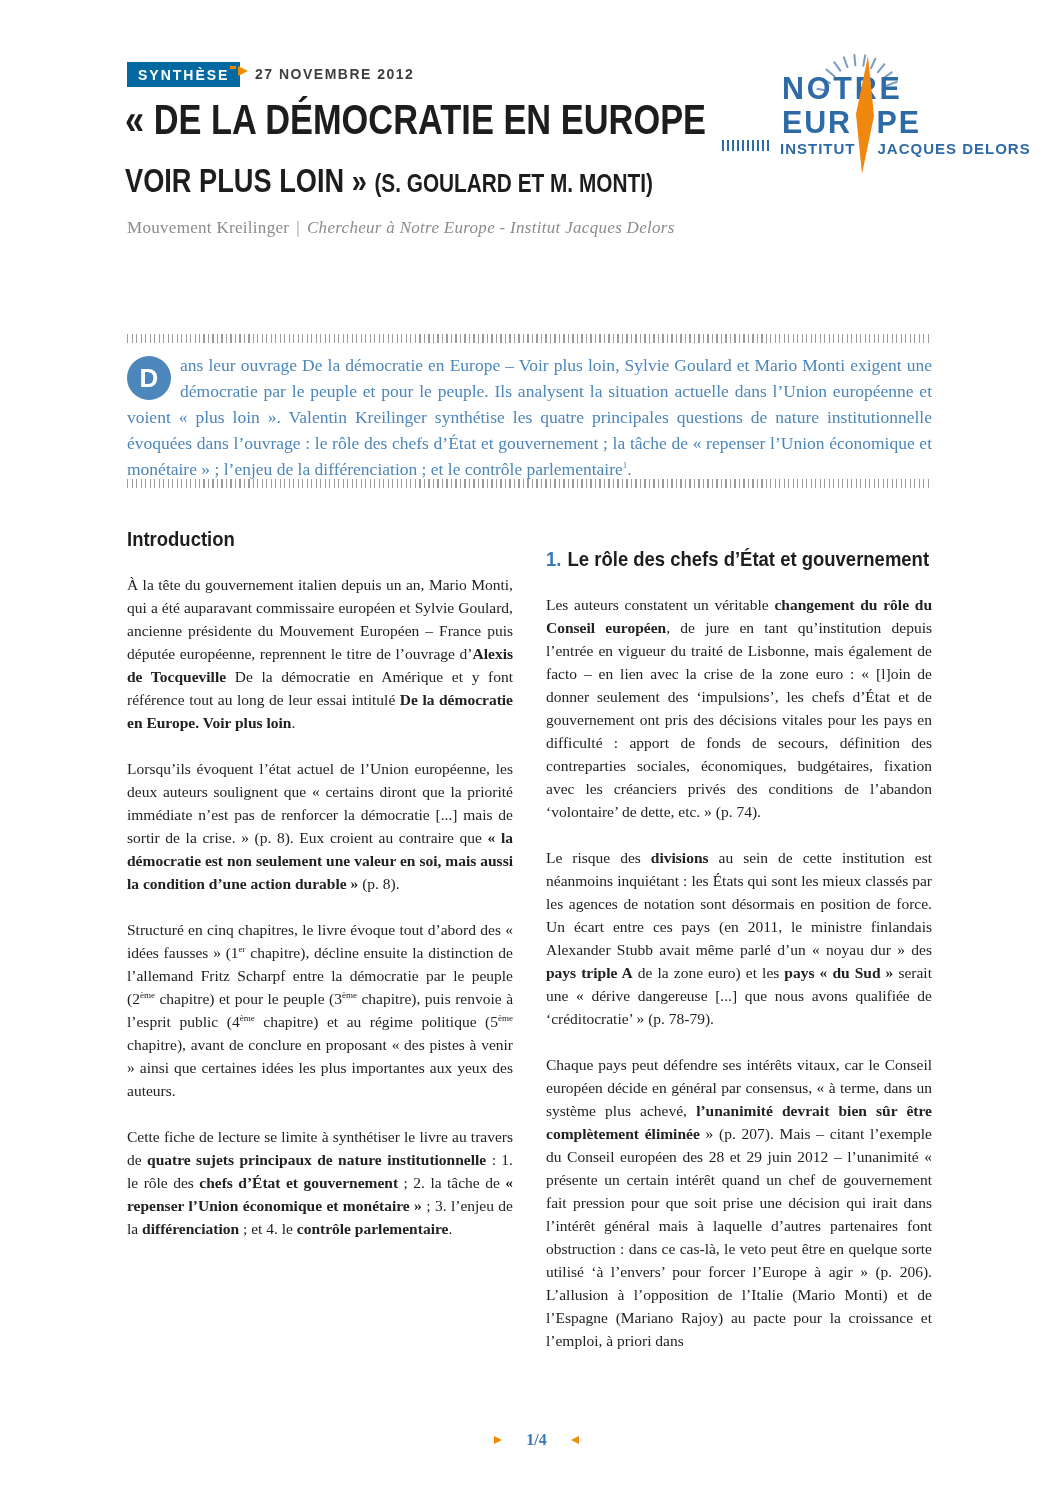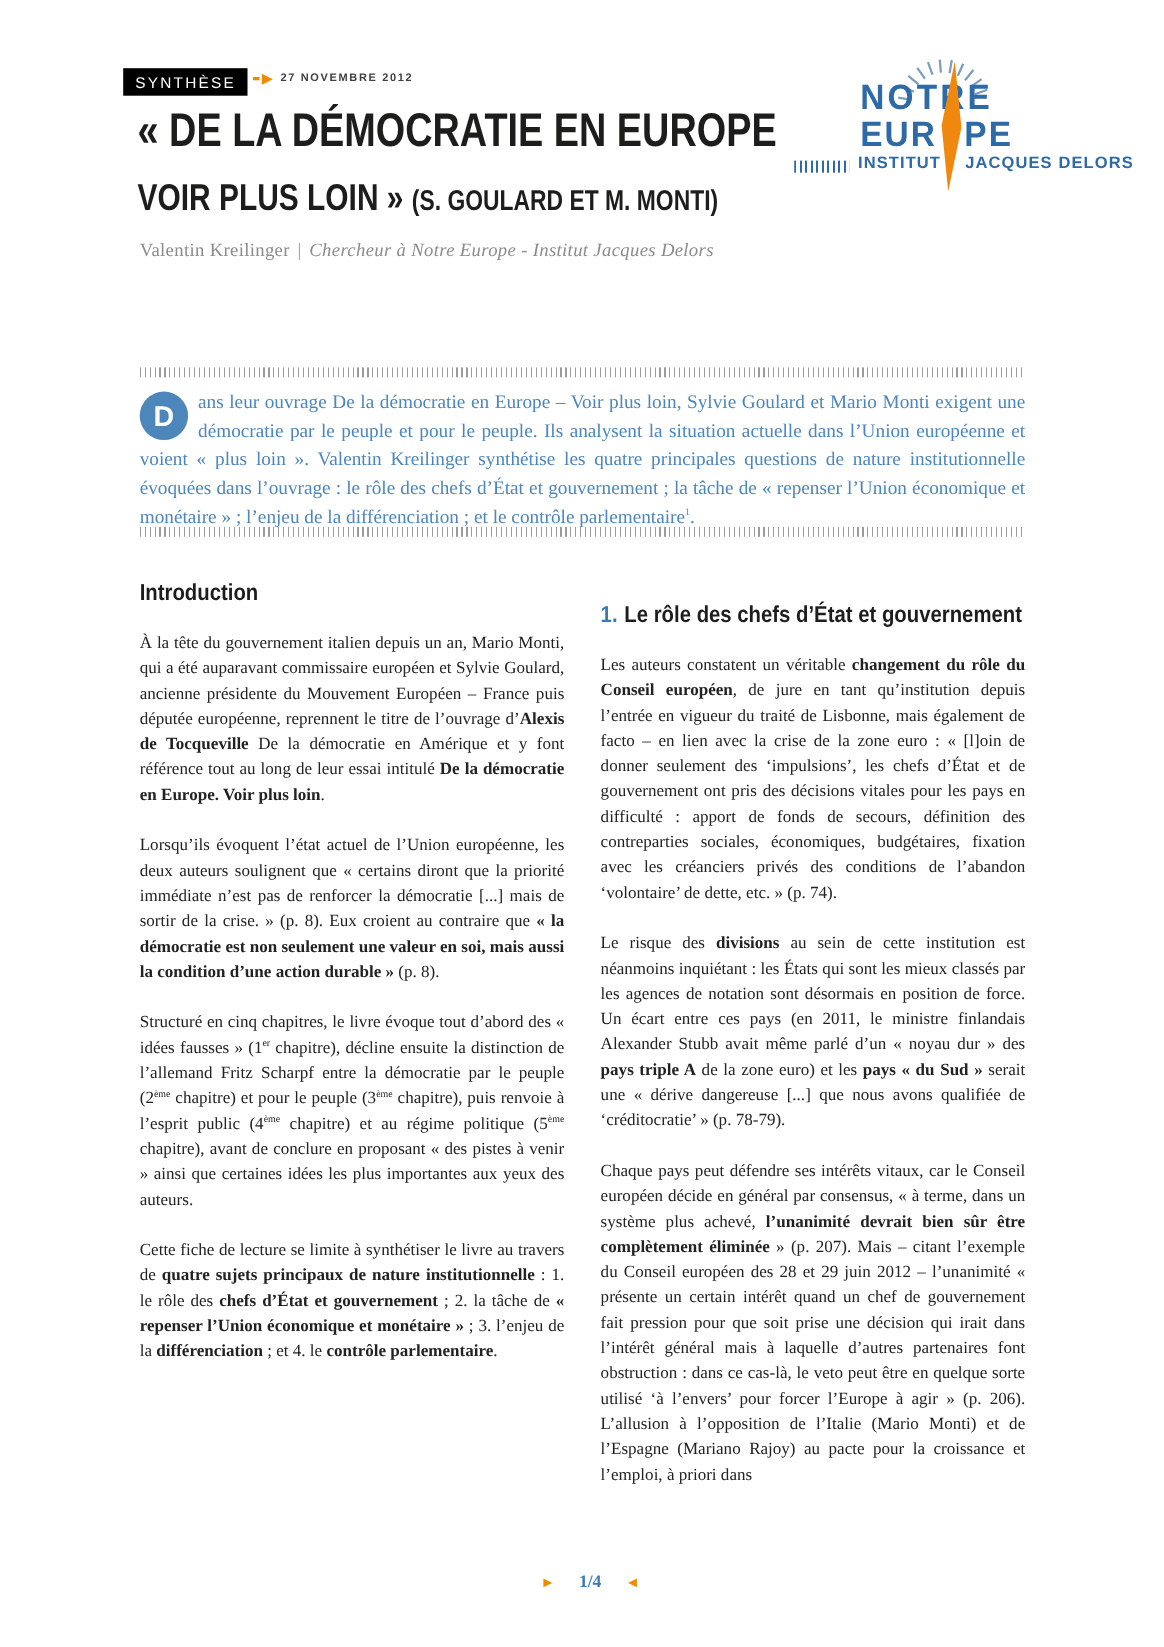--- a/index.html
+++ b/index.html
@@ -6,27 +6,27 @@
   .page {
     position:relative; width:1058px; height:1497px; background:#ffffff;
     font-family:"Liberation Serif", serif; overflow:hidden;
   }
   .b { font-weight:bold; }
   .i { }
   sup { font-size:9px; line-height:0; }
 
   
   .badge {
-    position:absolute; left:112px; top:62px; background:#000000; color:#ffffff;
-    font-family:"Liberation Sans", sans-serif; font-weight:normal; font-size:14px;
+    position:absolute; left:127px; top:62px; background:#0369a1; color:#ffffff;
+    font-family:"Liberation Sans", sans-serif; font-weight:bold; font-size:14px;
     letter-spacing:2px; padding:5px 11px 4px 11px;
   }
   .date-row {
-    position:absolute; left:230px; top:66px; display:flex; align-items:center; gap:7px;
-    font-family:"Liberation Sans", sans-serif; font-weight:bold; font-size:10px;
+    position:absolute; left:230px; top:66px; display:flex; align-items:flex-start; gap:7px;
+    font-family:"Liberation Sans", sans-serif; font-weight:bold; font-size:14px;
     letter-spacing:1.5px; color:#3f3f3f;
   }
   .tri-right {
     display:inline-block; width:0; height:0;
     border-left:10px solid #f08a00; border-top:5px solid transparent; border-bottom:5px solid transparent;
   }
   .tri-right::before { content:""; }
   .tri-bar { display:inline-block; width:6px; height:3px; background:#f08a00; margin-right:-5px; }
 
   .title1 {
@@ -50,21 +50,21 @@
   
   .logo { position:absolute; left:722px; top:40px; width:290px; height:135px;
           font-family:"Liberation Sans", sans-serif; color:#2e6aa5; }
   .logo-burst { position:absolute; left:66px; top:-14px; }
   .logo-notre { position:absolute; left:60px; top:30px; font-size:32px; font-weight:bold;
                 letter-spacing:3px; transform:scaleX(0.95); transform-origin:left top; }
   .logo-europe { position:absolute; left:60px; top:64px; font-size:32px; font-weight:bold;
                  letter-spacing:2px; transform:scaleX(0.95); transform-origin:left top; }
   .logo-o-gap { display:inline-block; width:26px; }
   .logo-needle { position:absolute; left:126px; top:16px; z-index:2; }
-  .logo-sub { position:absolute; left:0px; top:100px; display:flex; align-items:flex-end;
+  .logo-sub { position:absolute; left:0px; top:100px; display:flex; align-items:flex-start;
               font-size:15px; font-weight:bold; letter-spacing:1px; white-space:nowrap; }
   .hatch-blue { width:50px; height:11px; margin-right:8px;
      background:repeating-linear-gradient(90deg,#2e6aa5 0 2px, transparent 2px 5px); }
   .logo-sub .word2 { margin-left:22px; }
 
   
   .hatch {
     position:absolute; left:127px; width:805px; height:9px;
     background:repeating-linear-gradient(90deg,#9b9b9b 0 1px, transparent 1px 4.5px);
   }
@@ -146,21 +146,21 @@
       <span class="word2">JACQUES DELORS</span>
     </div>
   </div>
 
   <div class="title1">« DE LA DÉMOCRATIE EN EUROPE</div>
   <div class="title2">
     <span>VOIR PLUS LOIN » </span><span class="suffix">(S. GOULARD ET M. MONTI)</span>
   </div>
 
   <div class="author-line">
-    <span>Valentin Kreilinger</span><span class="sep">|</span><span class="role">Chercheur à Notre Europe - Institut Jacques Delors</span>
+    <span>Mouvement Kreilinger</span><span class="sep">|</span><span class="role">Chercheur à Notre Europe - Institut Jacques Delors</span>
   </div>
 
   <div class="hatch h1"></div>
   <div class="hatch h2"></div>
 
   <div class="intro">
     <span class="dropcap">D</span><span class="i"><span>ans leur ouvrage </span><span class="i">De la démocratie en Europe – Voir plus loin</span><span>, Sylvie Goulard et Mario Monti exigent une démocratie par le peuple et pour le peuple. Ils analysent la situation actuelle dans l’Union européenne et voient « plus loin ». Valentin Kreilinger synthétise les quatre principales questions de nature institutionnelle évoquées dans l’ouvrage : le rôle des chefs d’État et gouvernement ; la tâche de « repenser l’Union économique et monétaire » ; l’enjeu de la différenciation ; et le contrôle parlementaire</span><sup>1</sup><span>.</span></span>
   </div>
 
   <div class="col-left">

